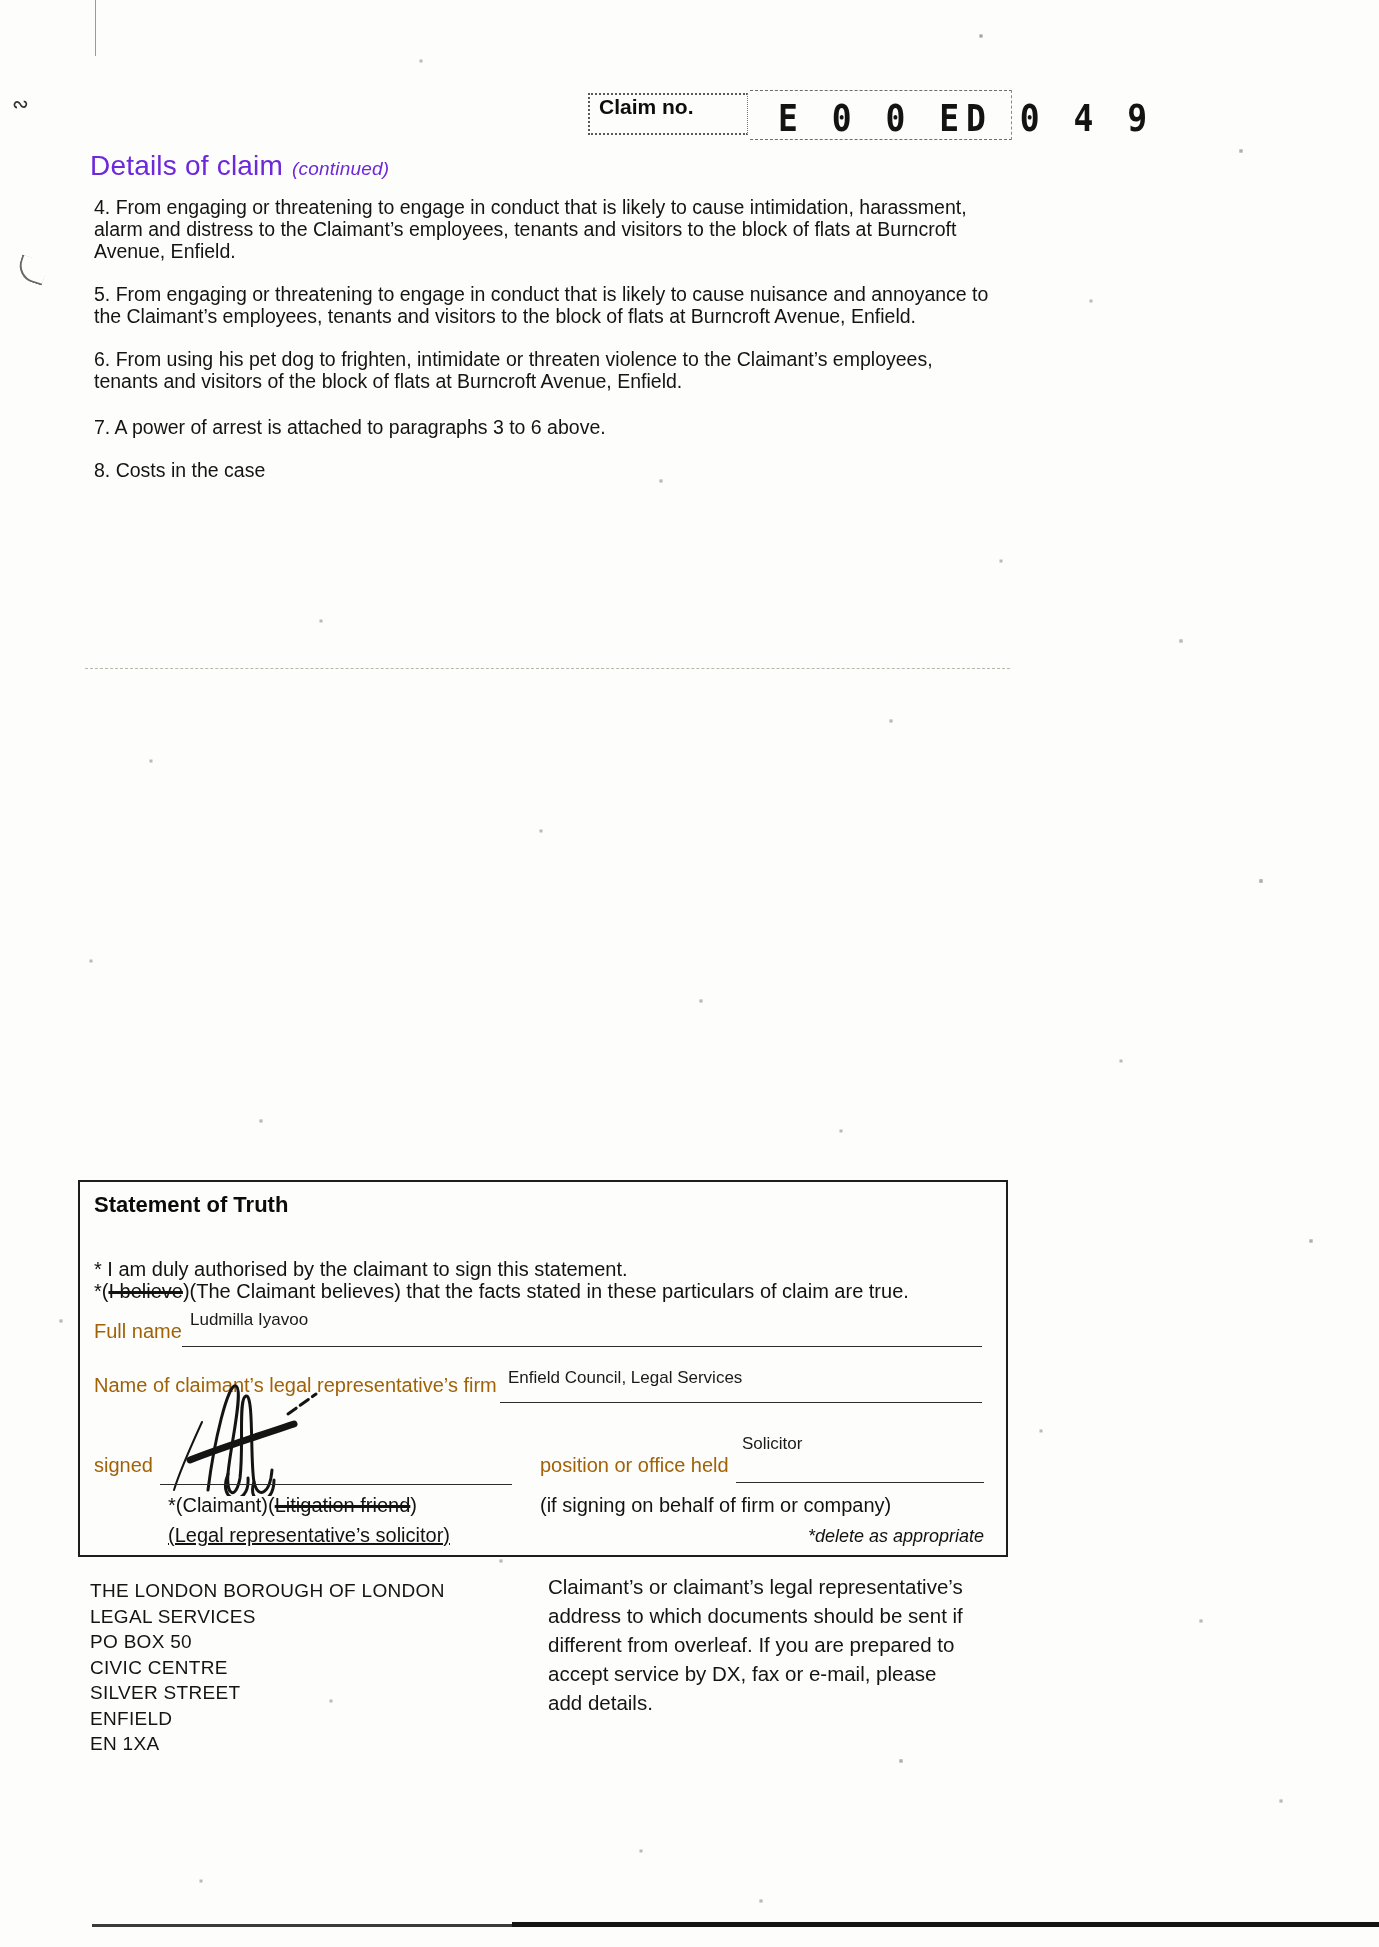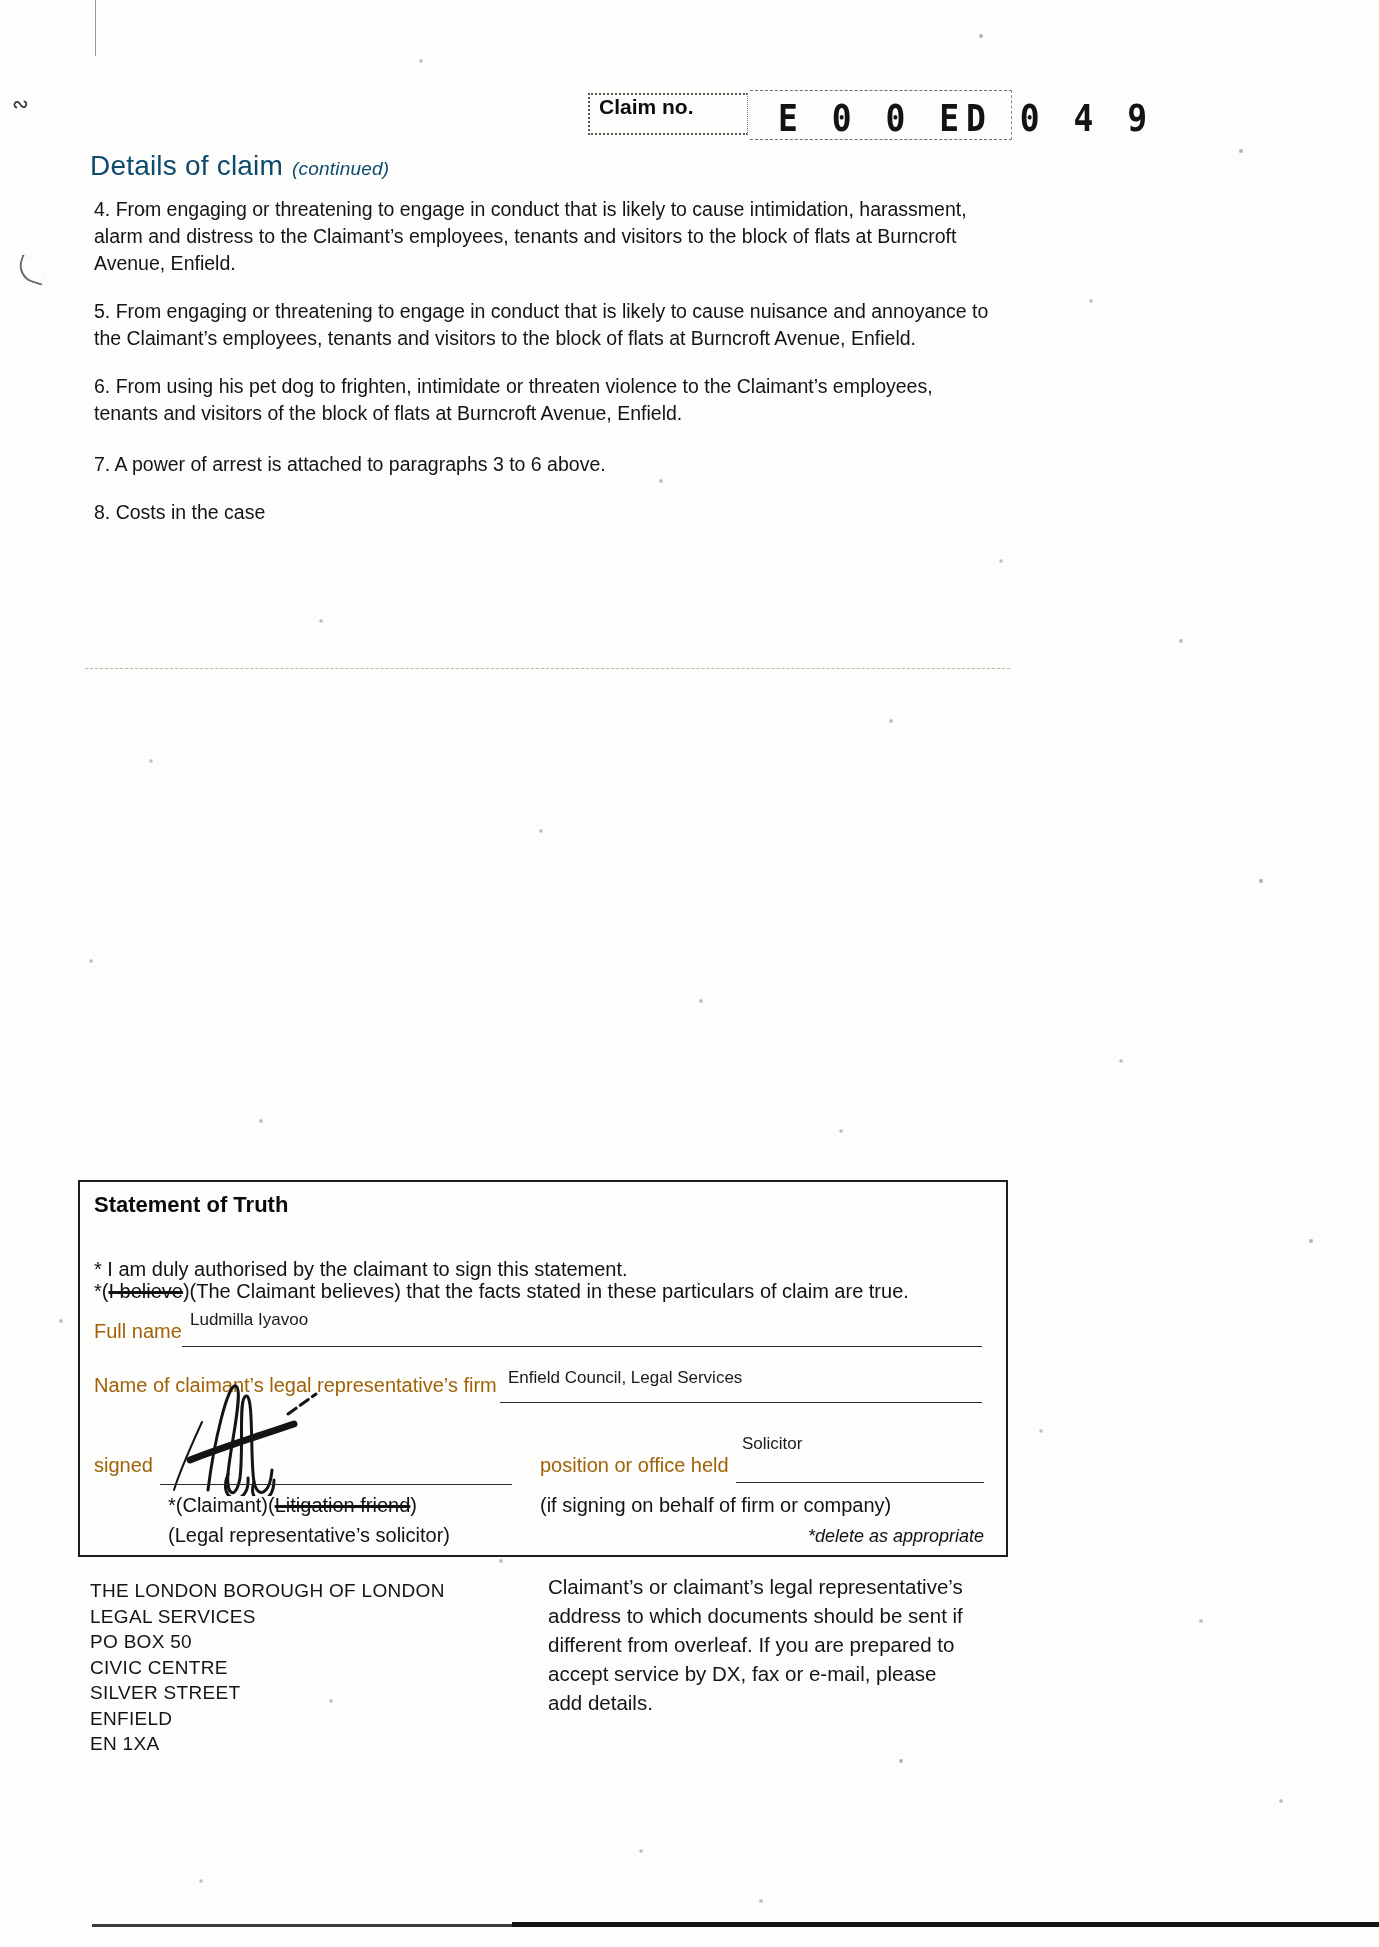--- a/index.html
+++ b/index.html
@@ -43,23 +43,23 @@
   .claim-label-box{position:absolute;left:588px;top:93px;width:160px;height:42px;
     border:2px dotted #5a5a55;border-right:1px dotted #777;box-sizing:border-box;display:flex;align-items:flex-start;}
   .claim-label-box span{font-weight:bold;font-size:21px;padding-left:9px;color:#0d0d0d;}
   .claim-value-box{position:absolute;left:750px;top:90px;width:262px;height:50px;
     border-top:1.5px dashed #6e6e68;border-bottom:1.5px dashed #6e6e68;border-right:1px dashed #8a8a84;box-sizing:border-box;}
   .claim-stamp{position:absolute;left:778px;top:99px;
     font-family:"DejaVu Sans Mono", monospace;font-weight:bold;font-size:33px;
     letter-spacing:7px;color:#131313;transform:scaleY(1.12);white-space:nowrap;}
 
   
-  .page-title{position:absolute;left:90px;top:150px;font-size:28px;color:#0c4a6e;letter-spacing:.2px;}
+  .page-title{position:absolute;left:90px;top:150px;font-size:28px;color:#6d28d9;letter-spacing:.2px;}
   .page-title .cont{font-size:19px;font-style:italic;margin-left:9px;}
-  .claims{position:absolute;left:94px;top:196px;width:895px;font-size:19.5px;line-height:27px;color:#141414;}
+  .claims{position:absolute;left:94px;top:196px;width:895px;font-size:19.5px;line-height:22px;color:#141414;}
   .claims p{margin:0 0 21px 0;}
   .claims p.gap-lg{margin-bottom:24px;}
 
   
   .sot-box{position:absolute;left:78px;top:1180px;width:930px;height:377px;
     border:2.5px solid #1d1d1b;box-sizing:border-box;background:rgba(255,255,255,.25);}
   .sot-box .abs{position:absolute;}
   .sot-heading{left:14px;top:10px;font-weight:bold;font-size:22px;color:#0b0b0b;}
   .sot-line{font-size:20px;color:#121212;}
   .strike{text-decoration:line-through;text-decoration-thickness:2.5px;}
@@ -135,21 +135,21 @@
     <div class="abs underline" style="left:80px;top:302px;width:352px;"></div>
 
     <div class="abs field-label" style="left:460px;top:272px;">position or office held</div>
     <div class="abs field-value" style="left:662px;top:252px;">Solicitor</div>
     <div class="abs underline" style="left:656px;top:300px;width:248px;"></div>
 
     <div class="abs sot-line" style="left:88px;top:312px;">
       <span>*(Claimant)(</span><span class="strike">Litigation friend</span><span>)</span>
     </div>
     <div class="abs sot-line" style="left:460px;top:312px;">(if signing on behalf of firm or company)</div>
-    <div class="abs sot-line" style="left:88px;top:342px;">(Legal representative’s solicitor)</div>
+    <div class="abs sot-line" style="left:88px;top:342px;text-decoration:underline;">(Legal representative’s solicitor)</div>
     <div class="abs note-italic" style="right:22px;top:344px;">*delete as appropriate</div>
   </div>
 
   <div class="sender-address">
     <div>THE LONDON BOROUGH OF LONDON</div>
     <div>LEGAL SERVICES</div>
     <div>PO BOX 50</div>
     <div>CIVIC CENTRE</div>
     <div>SILVER STREET</div>
     <div>ENFIELD</div>

